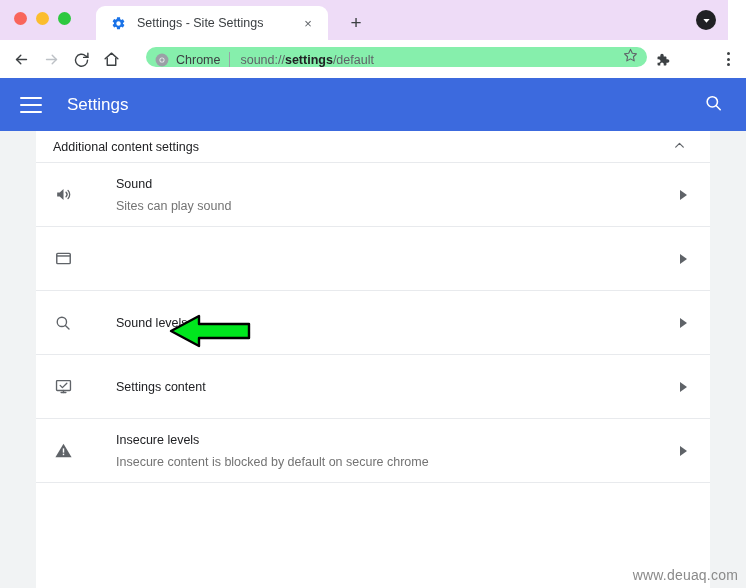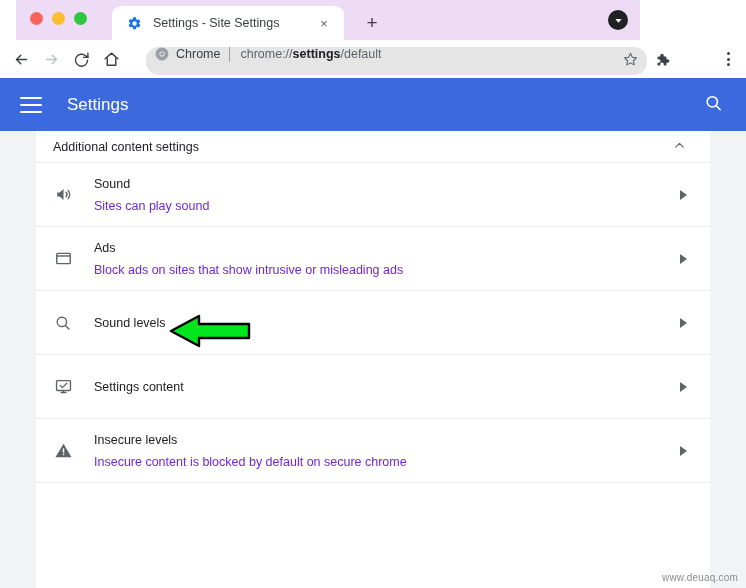--- a/index.html
+++ b/index.html
@@ -11,22 +11,22 @@
   }
   .window {
     position: relative;
     width: 746px; height: 588px;
     background: #ffffff;
     overflow: hidden;
   }
 
   
   .titlebar {
-    position: absolute; left: 16px; top: 0;
-    width: 624px; height: 40px;
+    position: absolute; left: 0; top: 0;
+    width: 728px; height: 40px;
     background: #eedcf7;
   }
   .traffic {
     position: absolute; left: 14px; top: 12px;
     display: flex; gap: 9px; align-items: center;
   }
   .dot { width: 13px; height: 13px; border-radius: 50%; }
   .dot.red { background: #f9655b; }
   .dot.yellow { background: #fbbd2e; }
   .dot.green { background: #2dc83f; }
@@ -78,24 +78,24 @@
   .nav-icon {
     width: 30px; height: 30px;
     display: flex; align-items: center; justify-content: center;
     color: #3c4043;
   }
   .nav-icon.disabled { color: #bdc1c6; }
   .nav-icon:first-child { margin-left: 6px; }
 
   .omnibox {
     position: absolute; left: 146px; top: 7px;
-    width: 501px; height: 28px;
-    background: #e5e5e5;
+    width: 501px; height: 20px;
+    background: #86efac;
     border-radius: 13px;
-    display: flex; align-items: flex-start;
+    display: flex; align-items: flex-end;
   }
   .omni-chrome-icon { margin-left: 9px; display: flex; align-items: center; }
   .omni-chip {
     margin-left: 7px;
     font-size: 12.5px; color: #3c4043;
   }
   .omni-sep {
     margin-left: 9px; width: 1px; height: 15px;
     background: #9aa0a6;
   }
@@ -178,35 +178,36 @@
     position: absolute; right: 24px; top: 50%;
     transform: translateY(-50%);
     color: #5f6368;
   }
 
   .row {
     position: relative;
     height: 64px;
     display: flex; align-items: center;
     border-bottom: 1px solid #e8eaed;
+    padding-left: 22px;
   }
   .row-icon {
     position: absolute; left: 16px; top: 50%;
     transform: translateY(-50%);
     width: 22px; height: 22px;
     display: flex; align-items: center; justify-content: center;
     color: #5f6368;
   }
   .row-text { margin-left: 58px; }
   .row-title {
     font-size: 12.5px; color: #202124;
     line-height: 17px;
   }
   .row-sub {
-    font-size: 12.5px; color: #6d28d9;
+    font-size: 12.5px; color: #737373;
     line-height: 18px; margin-top: 4px;
   }
   .row-arrow {
     position: absolute; right: 23px; top: 50%;
     transform: translateY(-50%);
     width: 0; height: 0;
     border-top: 5px solid transparent;
     border-bottom: 5px solid transparent;
     border-left: 7px solid #5f6368;
   }
@@ -226,21 +227,21 @@
   .annot-arrow {
     position: absolute;
     left: 168px; top: 313px;
     width: 84px; height: 36px;
     pointer-events: none;
   }
 
   
   .watermark {
     position: absolute; right: 8px; bottom: 5px;
-    font-size: 10px; color: #8a8a8a;
+    font-size: 14px; color: #8a8a8a;
     letter-spacing: 0.2px;
     font-family: "Liberation Sans", sans-serif;
   }
 </style>
 </head>
 <body>
 
 <div class="window">
 
   <div class="titlebar">
@@ -298,21 +299,21 @@
     <div class="omnibox">
       <span class="omni-chrome-icon">
         <svg width="14" height="14" viewBox="0 0 24 24">
           <circle cx="12" cy="12" r="11" fill="#9aa0a6"></circle>
           <circle cx="12" cy="12" r="4.4" fill="#e8eaed"></circle>
           <circle cx="12" cy="12" r="2.9" fill="#9aa0a6"></circle>
         </svg>
       </span>
       <span class="omni-chip">Chrome</span>
       <span class="omni-sep"></span>
-      <span class="omni-url"><span>chrome://</span><b>settings</b><span>/default</span></span>
+      <span class="omni-url"><span>sound://</span><b>settings</b><span>/default</span></span>
       <span class="omni-star">
         <svg width="15" height="15" viewBox="0 0 24 24" fill="none" stroke="currentColor" stroke-width="1.8" stroke-linejoin="round">
           <polygon points="12 3 14.9 9.2 21.5 10 16.7 14.8 17.9 21.4 12 18.2 6.1 21.4 7.3 14.8 2.5 10 9.1 9.2"></polygon>
         </svg>
       </span>
     </div>
 
     <span class="ext-icon">
       <svg width="16" height="16" viewBox="0 0 24 24" fill="currentColor">
         <path d="M20.5 11h-1.8V8.3c0-.8-.7-1.5-1.5-1.5h-2.7V5c0-1.4-1.1-2.5-2.5-2.5S9.5 3.6 9.5 5v1.8H6.8c-.8 0-1.5.7-1.5 1.5v2.6h1.8c1.4 0 2.6 1.2 2.6 2.6s-1.2 2.6-2.6 2.6H5.3v2.6c0 .8.7 1.5 1.5 1.5h2.6v-1.8c0-1.4 1.2-2.6 2.6-2.6s2.6 1.2 2.6 2.6v1.8h2.6c.8 0 1.5-.7 1.5-1.5v-2.7h1.8c1.4 0 2.5-1.1 2.5-2.5s-1.1-2.5-2.5-2.5z"></path>
@@ -369,24 +370,20 @@
       </span>
       <span class="row-arrow"></span>
     </div>
 
     <div class="row">
       <span class="row-icon">
         <svg width="19" height="19" viewBox="0 0 24 24" fill="none" stroke="currentColor" stroke-width="1.8">
           <rect x="3.5" y="5.5" width="17" height="13" rx="1.2"></rect>
           <line x1="3.5" y1="8.8" x2="20.5" y2="8.8"></line>
         </svg>
-      </span>
-      <span class="row-text">
-        <span class="row-title">Ads</span>
-        <span class="row-sub" style="display:block">Block ads on sites that show intrusive or misleading ads</span>
       </span>
       <span class="row-arrow"></span>
     </div>
 
     <div class="row">
       <span class="row-icon">
         <svg width="18" height="18" viewBox="0 0 24 24" fill="none" stroke="currentColor" stroke-width="1.8" stroke-linecap="round">
           <circle cx="10.5" cy="10.5" r="6.2"></circle>
             <line x1="15.2" y1="15.2" x2="20" y2="20"></line>
         </svg>

